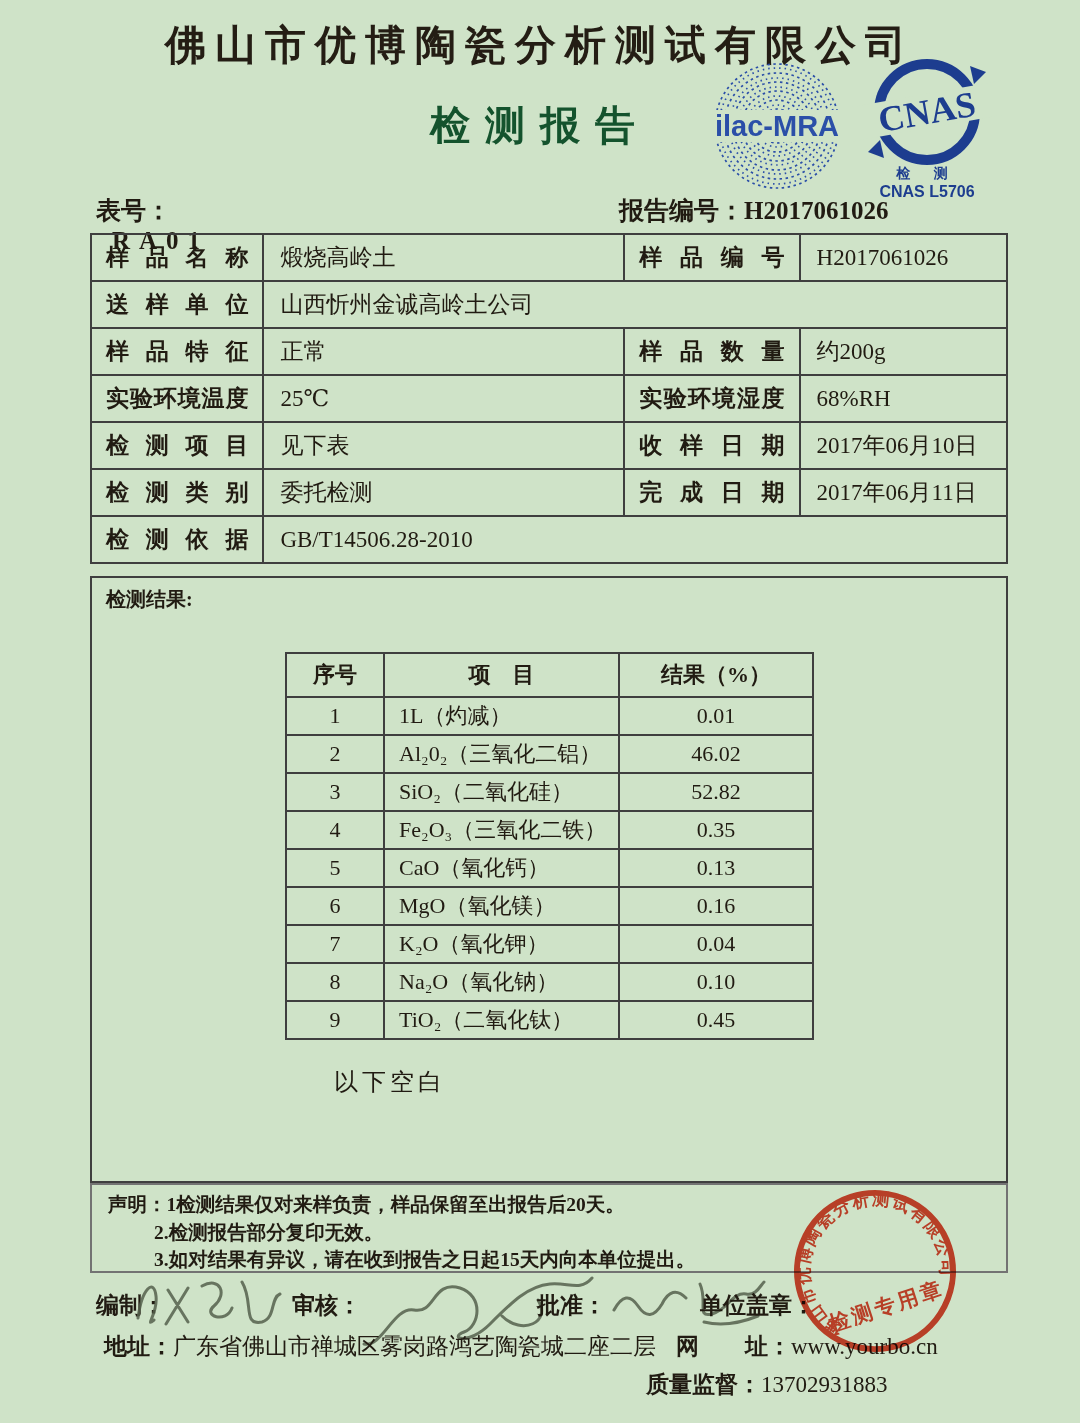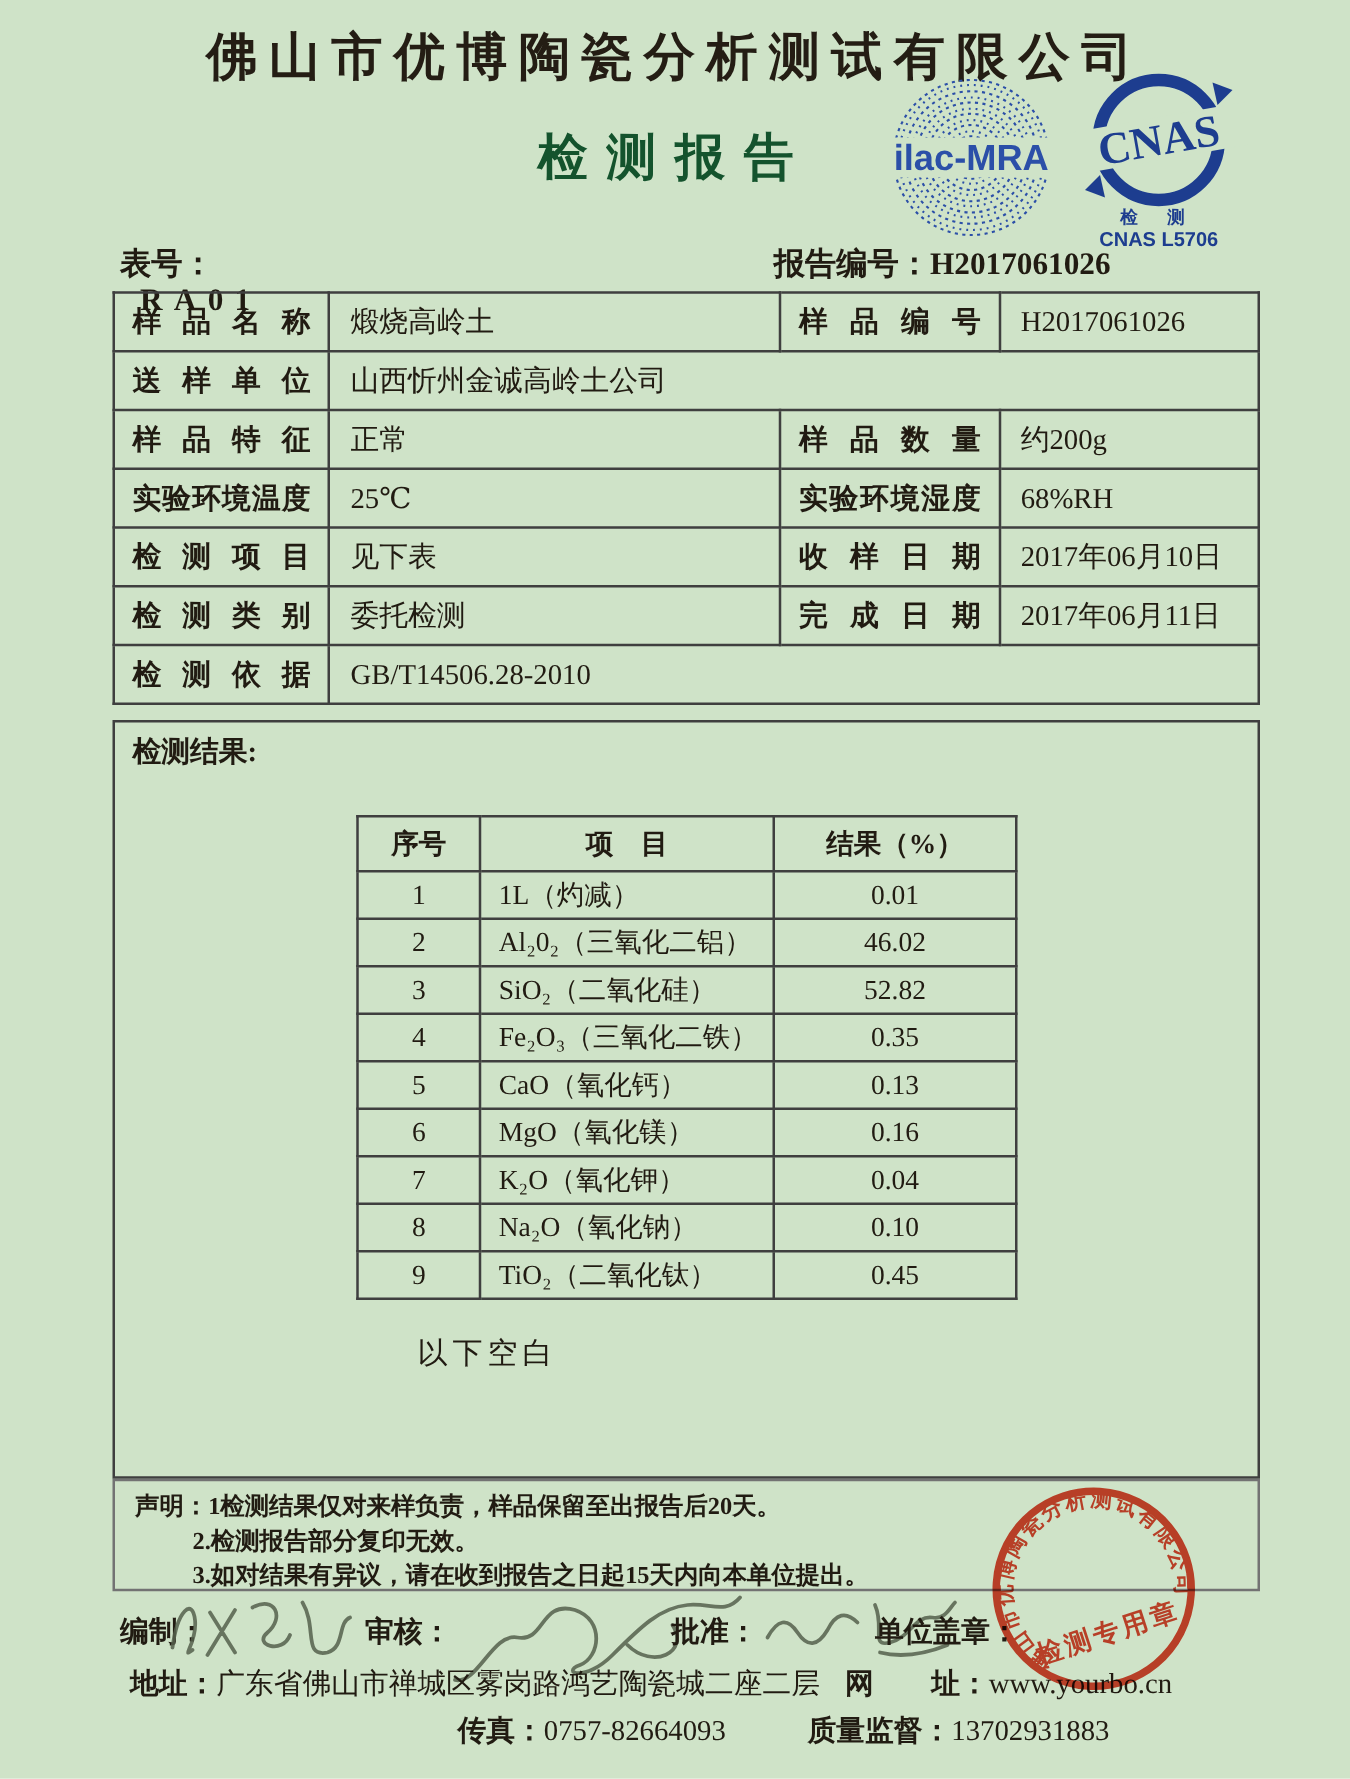--- a/index.html
+++ b/index.html
@@ -56,21 +56,21 @@
     padding:0 4px 0 16px;
     white-space:nowrap;
   }
   .results-box{
     left:90px;top:576px;
     width:914px;height:603px;
     border:2px solid #3f3f3f;
   }
   .results-label{
     position:absolute;left:14px;top:8px;
-    font-size:23px;font-weight:bold;
+    font-size:20px;font-weight:bold;
   }
   .results-table{
     position:absolute;left:193px;top:74px;
     width:527px;
     table-layout:fixed;
     font-size:22px;
   }
   .results-table td,.results-table th{
     border:2px solid #3f3f3f;
     padding:0;
@@ -335,23 +335,20 @@
   </svg>
   <span class="abs footer-label" style="left:700px;top:1290px;">单位盖章：</span>
 
   <span class="abs" style="left:104px;top:1331px;">
     <span class="footer-label">地址：</span><span class="footer-val">广东省佛山市禅城区雾岗路鸿艺陶瓷城二座二层</span>
   </span>
   <span class="abs" style="left:676px;top:1331px;">
     <span class="footer-label">网　　址：</span><span class="footer-val">www.yourbo.cn</span>
   </span>
 
-  <span class="abs" style="left:366px;top:1369px;">
-    <span class="footer-label">传真：</span><span class="footer-val">0757-82664093</span>
-  </span>
   <span class="abs" style="left:646px;top:1369px;">
     <span class="footer-label">质量监督：</span><span class="footer-val">13702931883</span>
   </span>
 
   <svg class="abs stamp-wrap" viewBox="0 0 168 168">
     <defs>
       <path id="stampArc" d="M 84,150 A 66,66 0 1 1 84.01,150" fill="none"></path>
     </defs>
     <circle cx="84" cy="84" r="78" fill="none" stroke="#e0371f" stroke-width="6"></circle>
     <text font-size="17" font-weight="bold" fill="#e0371f" letter-spacing="2">

